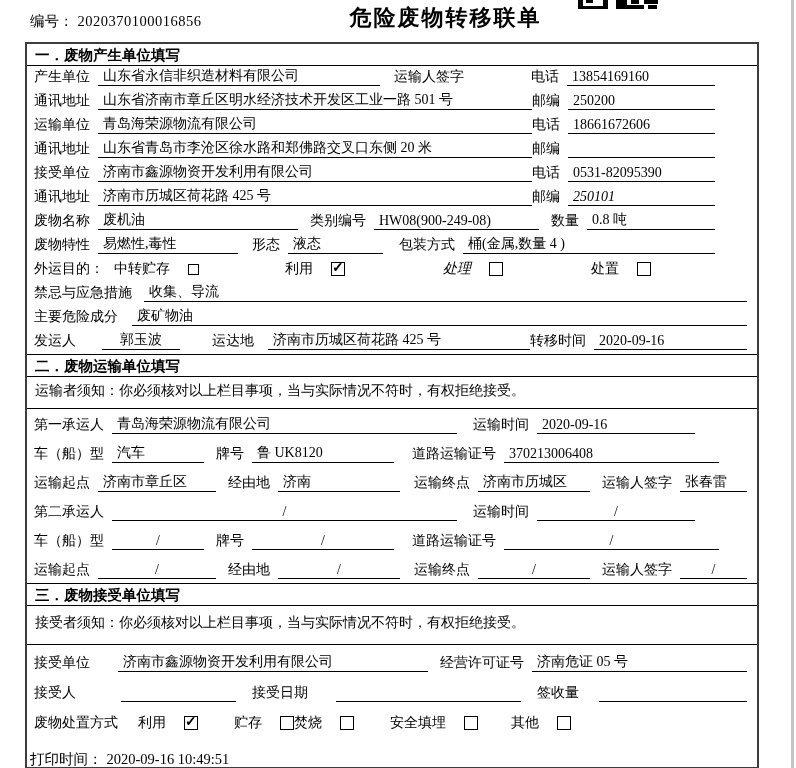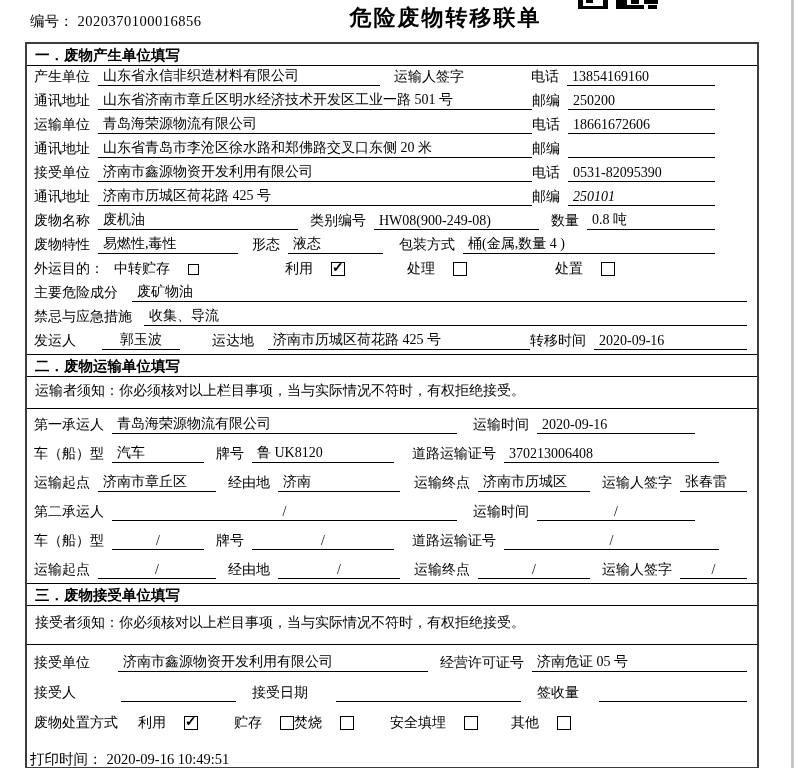--- a/index.html
+++ b/index.html
@@ -131,38 +131,38 @@
       <div class="row">
         <span class="lbl">外运目的：</span>
         <span class="opt" style="margin-left:10px;">
           <span>中转贮存</span>
           <span class="cb cb-sm"></span>
         </span>
         <span class="opt" style="margin-left:86px;">
           <span>利用</span>
           <span class="cb checked"></span>
         </span>
-        <span class="opt" style="margin-left:62px;">
+        <span class="opt" style="margin-left:98px;font-style:italic;">
           <span>处理</span>
           <span class="cb"></span>
         </span>
         <span class="opt" style="margin-left:88px;">
           <span>处置</span>
           <span class="cb"></span>
         </span>
       </div>
 
       <div class="row">
+        <span class="lbl">禁忌与应急措施</span>
+        <span class="val grow" style="margin-left:12px;">收集、导流</span>
+      </div>
+
+      <div class="row">
         <span class="lbl">主要危险成分</span>
         <span class="val grow" style="margin-left:14px;">废矿物油</span>
-      </div>
-
-      <div class="row">
-        <span class="lbl">禁忌与应急措施</span>
-        <span class="val grow" style="margin-left:12px;">收集、导流</span>
       </div>
 
 
       <div class="row">
         <span class="lbl">发运人</span>
         <span class="val" style="width:78px;margin-left:26px;text-align:center;">郭玉波</span>
         <span class="lbl" style="margin-left:32px;">运达地</span>
         <span class="val" style="width:262px;margin-left:14px;">济南市历城区荷花路 425 号</span>
         <span class="lbl" style="">转移时间</span>
         <span class="val grow">2020-09-16</span>

